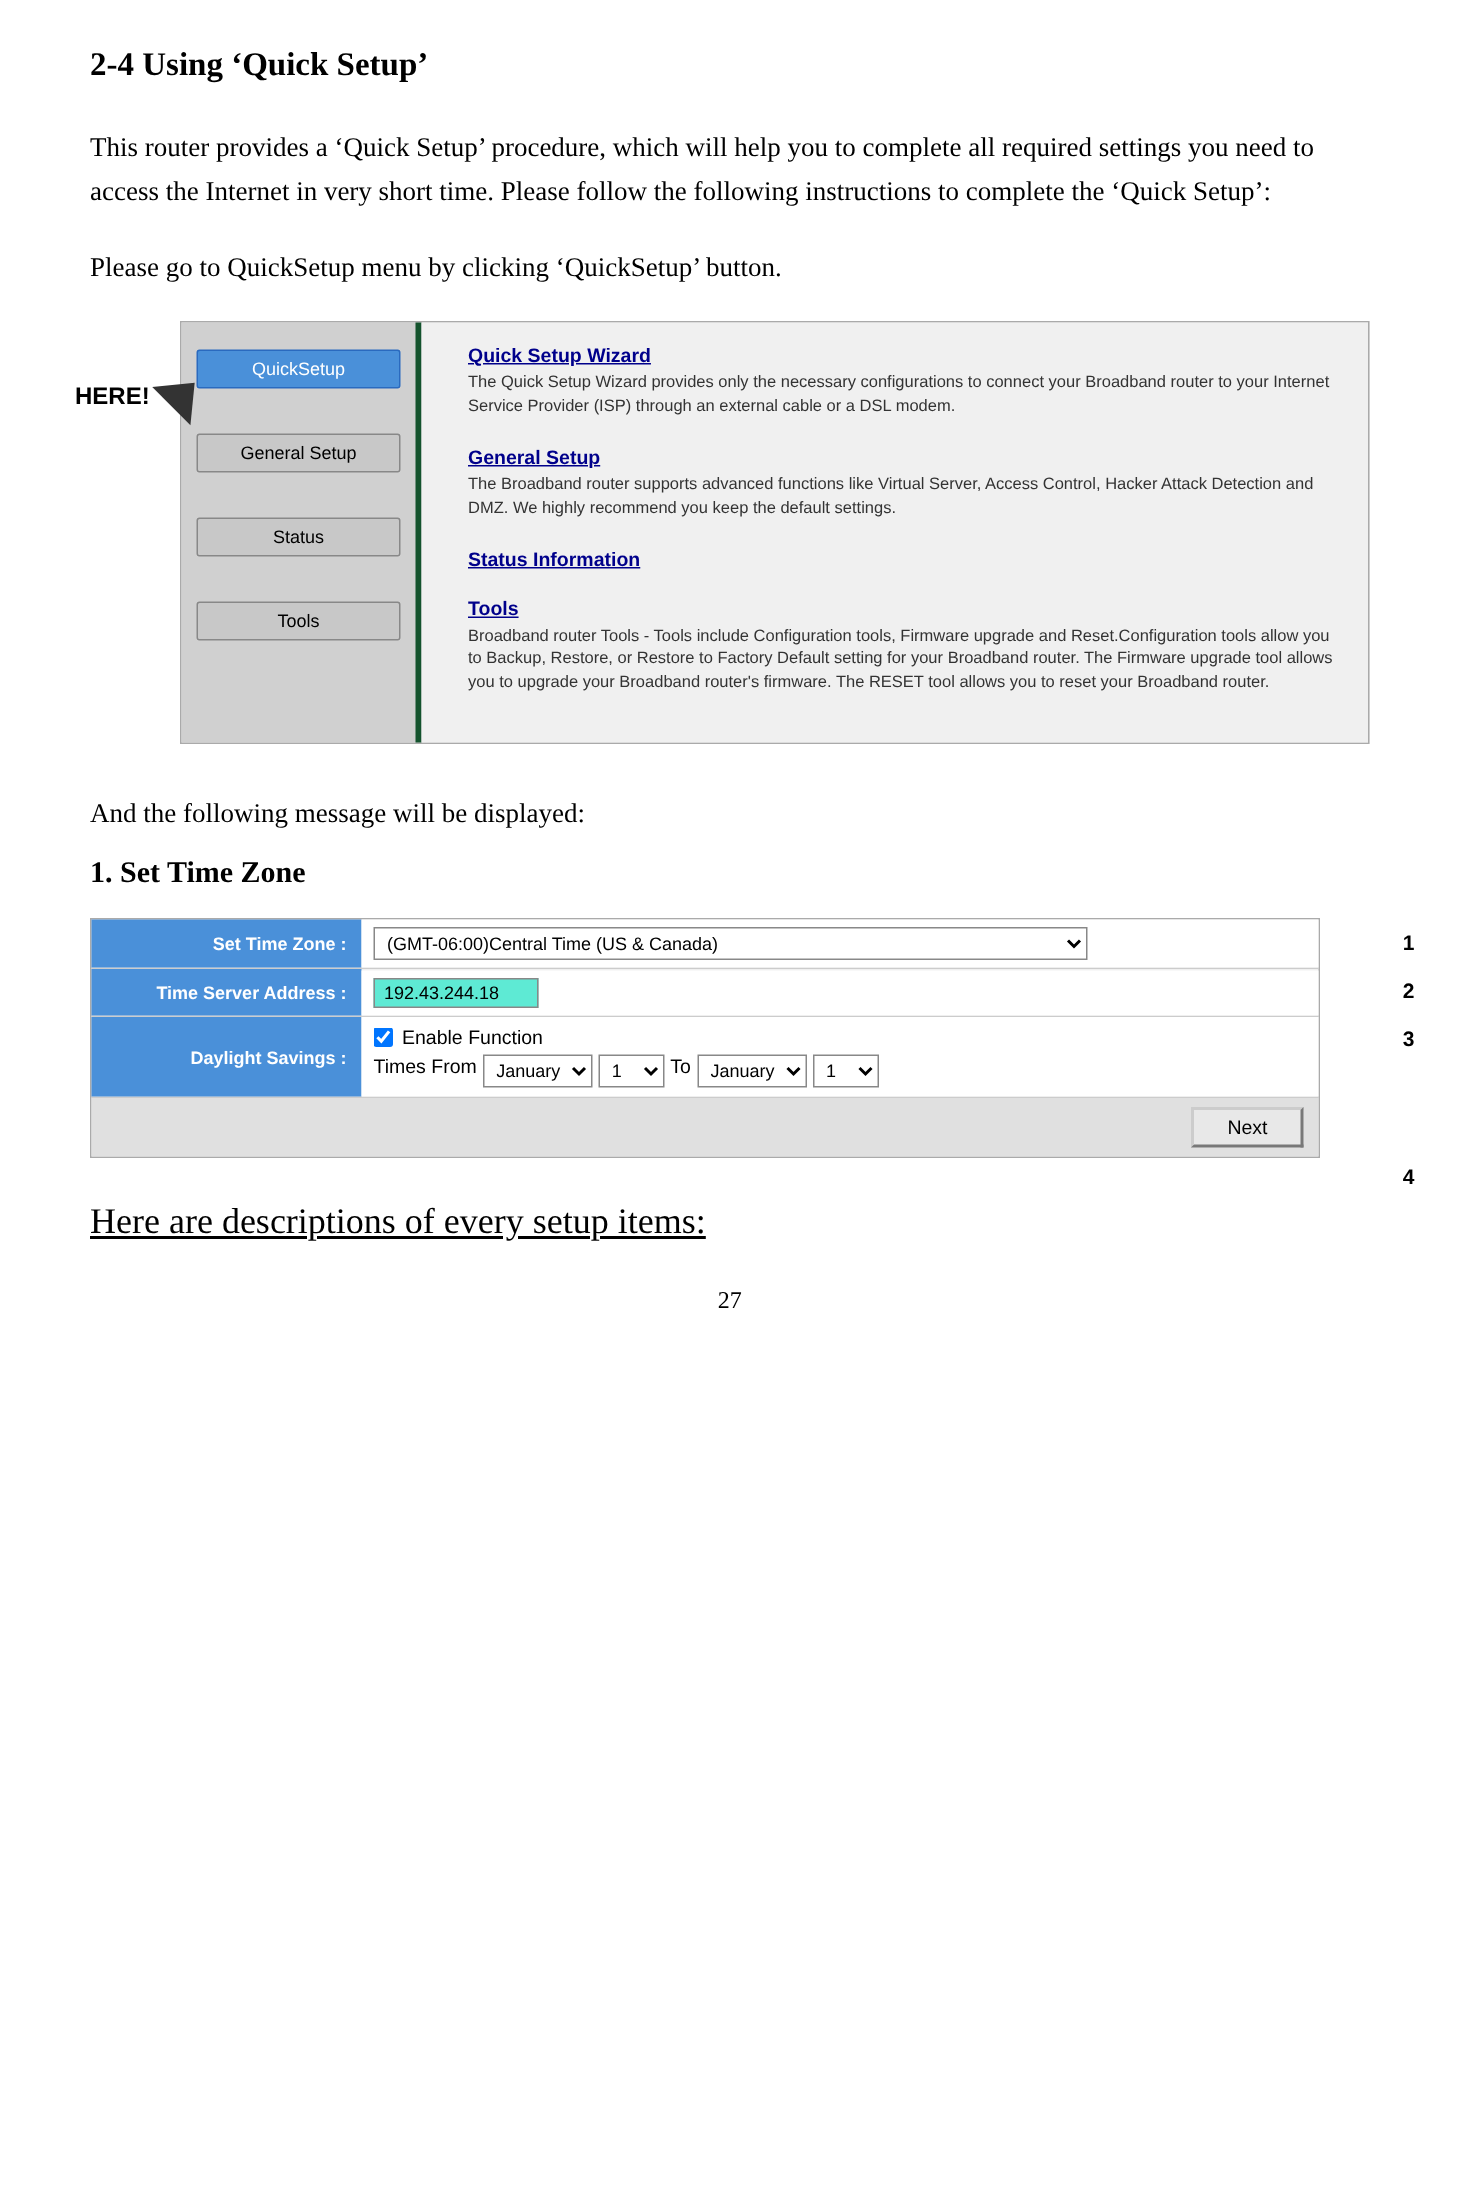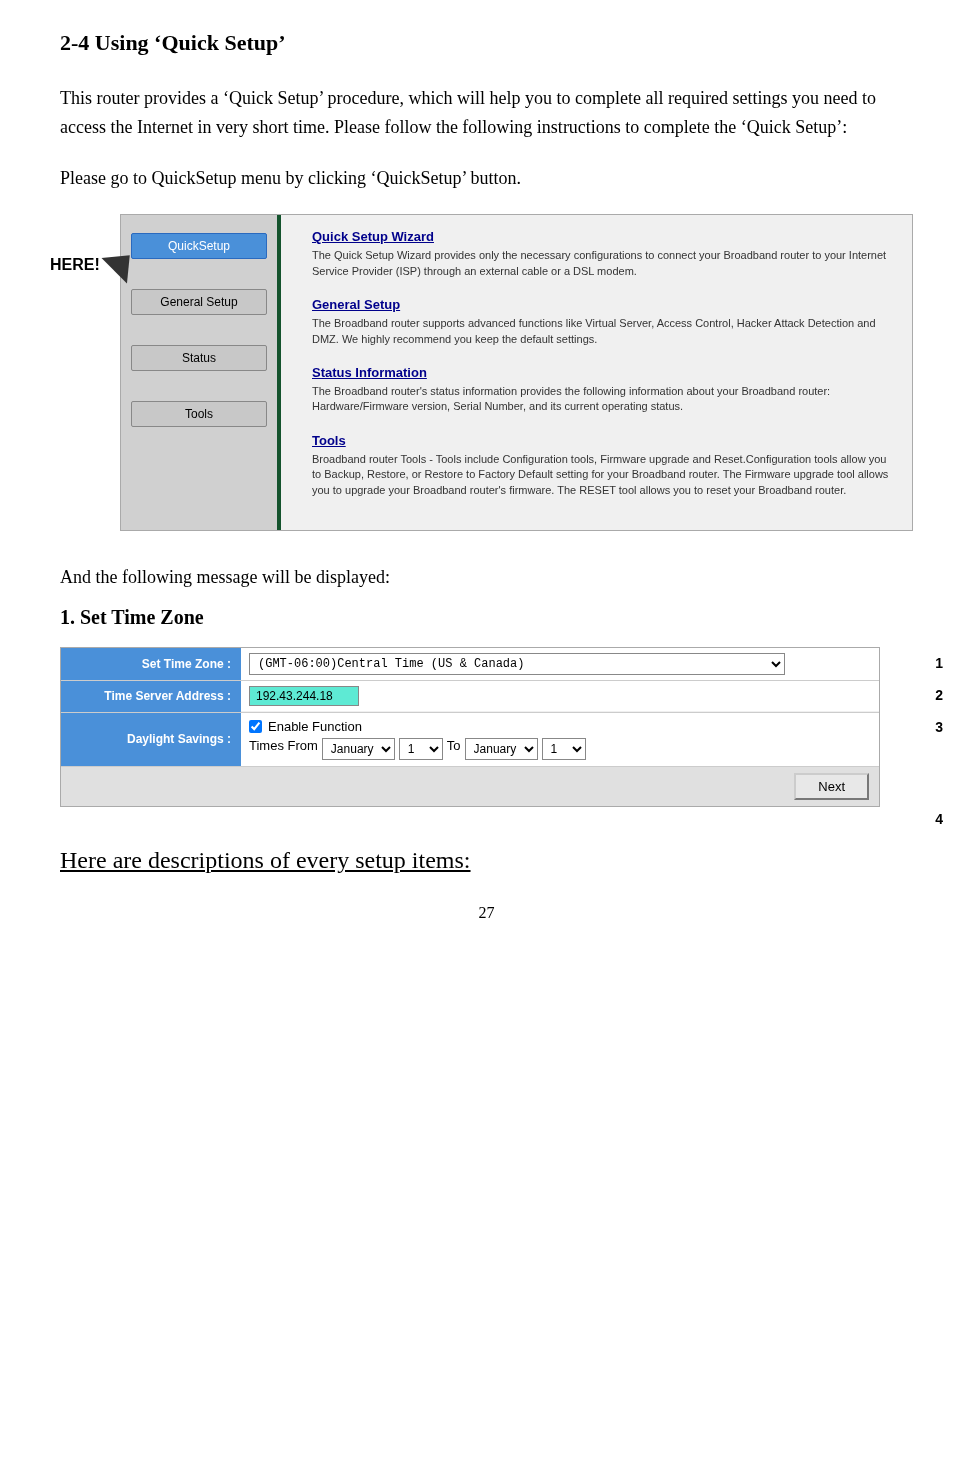--- a/index.html
+++ b/index.html
@@ -117,21 +117,21 @@
     }
     .set-time-heading {
       font-size: 20px;
       font-weight: bold;
       margin-bottom: 18px;
     }
 
     
     .timezone-form-wrapper {
       position: relative;
-      margin-bottom: 40px;
+      margin-bottom: 30px;
     }
     .timezone-form {
       border: 1px solid #aaa;
       background: #f0f0f0;
       width: 820px;
       margin-left: 0;
       font-family: Arial, sans-serif;
       font-size: 13px;
     }
     .form-row {
@@ -270,41 +270,40 @@
       <div class="menu-section">
         <div class="menu-section-title">Quick Setup Wizard</div>
         <div class="menu-section-desc">The Quick Setup Wizard provides only the necessary configurations to connect your Broadband router to your Internet Service Provider (ISP) through an external cable or a DSL modem.</div>
       </div>
       <div class="menu-section">
         <div class="menu-section-title">General Setup</div>
         <div class="menu-section-desc">The Broadband router supports advanced functions like Virtual Server, Access Control, Hacker Attack Detection and DMZ. We highly recommend you keep the default settings.</div>
       </div>
       <div class="menu-section">
         <div class="menu-section-title">Status Information</div>
-        <div class="menu-section-desc">The Broadband router's status information provides the following information about your Broadband router: Hardware/Firmware version, Serial Number, and its current operating status.</div>
       </div>
       <div class="menu-section">
         <div class="menu-section-title">Tools</div>
         <div class="menu-section-desc">Broadband router Tools - Tools include Configuration tools, Firmware upgrade and Reset.Configuration tools allow you to Backup, Restore, or Restore to Factory Default setting for your Broadband router. The Firmware upgrade tool allows you to upgrade your Broadband router's firmware. The RESET tool allows you to reset your Broadband router.</div>
       </div>
     </div>
   </div>
 </div>
 
 <p class="message-text">And the following message will be displayed:</p>
 
 <div class="set-time-heading">1. Set Time Zone</div>
 
 <div class="timezone-form-wrapper">
   <div class="timezone-form">
 
     <div class="form-row">
       <div class="form-label">Set Time Zone :</div>
       <div class="form-value">
-        <select class="form-select" style="width: 536px; font-family: Liberation Mono, monospace;">
+        <select class="form-select" style="width: 476px;">
           <option>(GMT-06:00)Central Time (US &amp; Canada)</option>
         </select>
       </div>
     </div>
 
     <div class="form-row">
       <div class="form-label">Time Server Address :</div>
       <div class="form-value">
         <input class="form-input" type="text" value="192.43.244.18" style="">
       </div>

